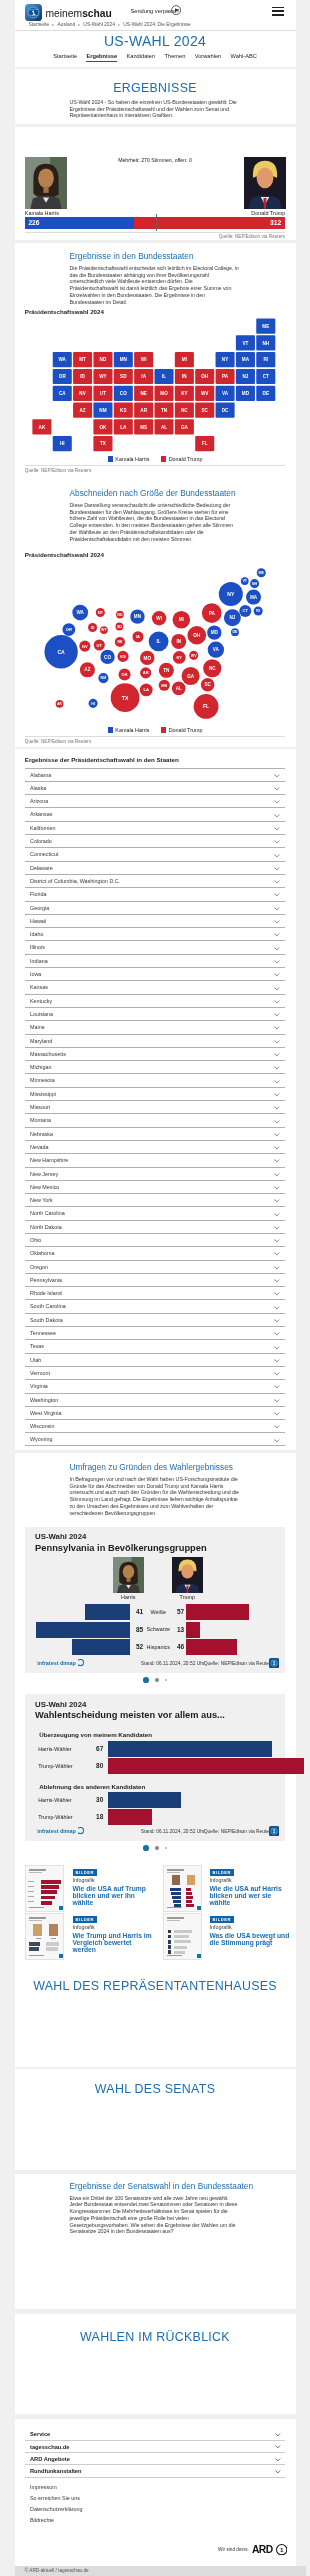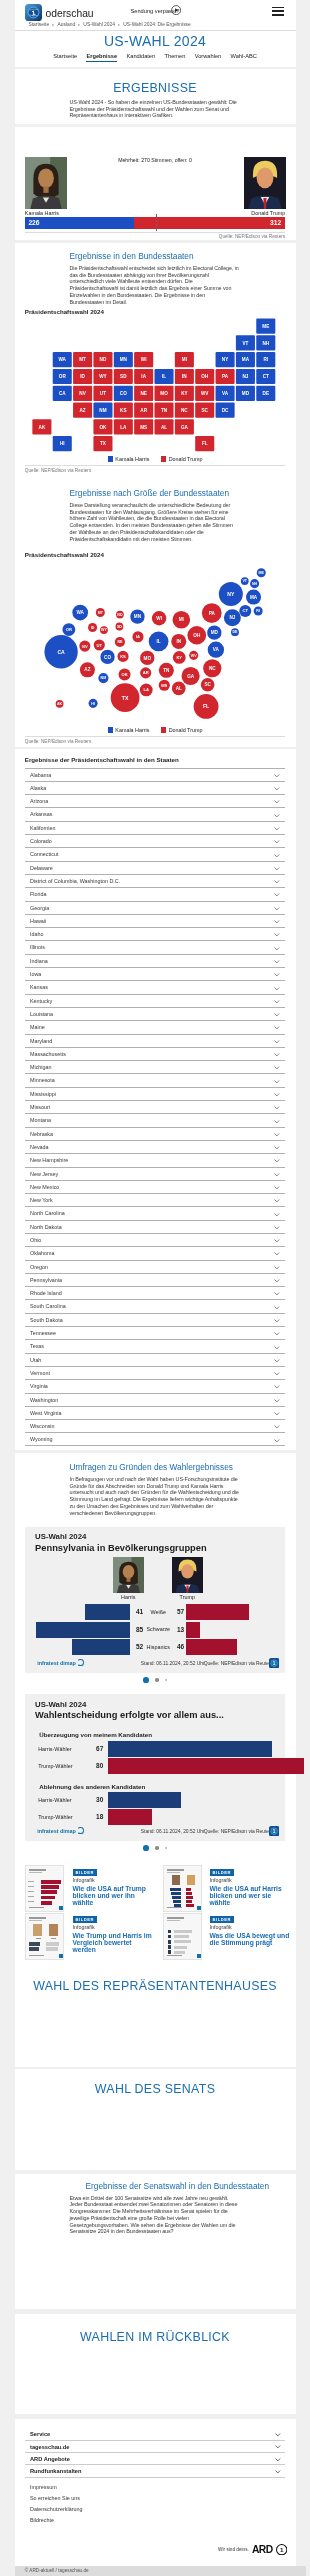--- a/index.html
+++ b/index.html
@@ -9,21 +9,21 @@
   .mega{width:100%;text-align:center;color:#1b6db0;font-size:12.4px;letter-spacing:0.3px;font-weight:400;}
   .subhead{color:#1b6db0;font-size:8.3px;font-weight:500;}
   .para{font-size:5.4px;line-height:6.7px;color:#3b3b3b;letter-spacing:-0.1px;}
   .chart-label{font-size:6.2px;font-weight:700;color:#1d1d1d;}
   .quelle{font-size:4.7px;color:#777;}
   .divider{border-top:0.5px solid #ddd;height:0;}
   .legend{display:flex;justify-content:center;align-items:center;gap:11.4px;font-size:5.4px;color:#222;}
   .legend .box{display:inline-block;width:5.2px;height:5.2px;margin-right:2.6px;vertical-align:-0.5px;}
   
   .wordmark{font-size:10.3px;color:#1a1a1a;}
-  .wordmark b{font-weight:400;}
+  .wordmark b{font-weight:700;}
   .sendung{font-size:5.7px;color:#222;}
   .hamburger span{display:block;width:12.4px;height:1.6px;background:#222;margin-bottom:2.1px;}
   .breadcrumb{font-size:4.9px;color:#555;display:flex;gap:3.1px;align-items:center;}
   .breadcrumb .sep{color:#999;font-size:4.1px;}
   .hero-title{width:100%;text-align:center;font-size:14px;color:#1b6db0;letter-spacing:0.3px;}
   .tabs{width:100%;display:flex;justify-content:center;gap:9.3px;font-size:5.7px;color:#222;}
   .tab{padding-bottom:1.6px;cursor:pointer;}
   .tab.active{font-weight:700;border-bottom:1px solid #0b5c91;}
   
   .majority{width:100%;text-align:center;font-size:5.2px;color:#222;}
@@ -75,21 +75,21 @@
         <stop offset="0" stop-color="#4aa0e0"></stop>
             <stop offset="1" stop-color="#092f63"></stop>
           </linearGradient>
         </defs>
       <rect x="0" y="0" width="33" height="33" rx="7" fill="url(#lg1)"></rect>
       <circle cx="16.5" cy="16.5" r="10.5" fill="#0d4f94" stroke="#8ec9f0" stroke-width="1.4"></circle>
       <path d="M9,12 Q16,8 25,11" stroke="#bfe2f8" stroke-width="1" fill="none"></path>
       <path d="M8,21 Q16,25 25,22" stroke="#bfe2f8" stroke-width="1" fill="none"></path>
       <text x="16.5" y="22" font-size="13" font-weight="bold" fill="#fff" text-anchor="middle" transform="rotate(-8 16.5 16.5)">1</text>
     </svg>
-    <div class="abs wordmark" style="left:31px;top:7.8px;"><span>oder</span><b>schau</b></div>
+    <div class="abs wordmark" style="left:31px;top:7.8px;"><span>meinem</span><b>schau</b></div>
     <div class="abs sendung" style="left:116px;top:8.3px;">Sendung verpasst?</div>
     <svg class="abs" style="left:156px;top:5.2px;" width="10.3" height="10.3" viewBox="0 0 20 20">
       <circle cx="10" cy="10" r="8.8" fill="none" stroke="#222" stroke-width="1.4"></circle>
       <path d="M8,6.2 L14,10 L8,13.8 Z" fill="#222"></path>
     </svg>
     <div class="abs hamburger" style="right:11.4px;top:6.7px;">
         <span></span>
         <span></span>
         <span></span>
       </div>
@@ -361,21 +361,21 @@
       </svg>
     <div class="abs legend" style="left:0;width:100%;top:213px;">
       <span><span class="box" style="background:#1d4fc4;"></span><span>Kamala Harris</span></span>
       <span><span class="box" style="background:#d2262e;"></span><span>Donald Trump</span></span>
     </div>
     <div class="abs divider" style="left:10.3px;width:260px;top:222px;"></div>
     <div class="abs quelle" style="left:10.3px;top:225px;">Quelle: NEP/Edison via Reuters</div>
   </div>
 
   <div class="card" style="top:478px;height:269px;">
-    <div class="abs subhead" style="left:55px;top:10.3px;">Ergebnisse nach Größe der Bundesstaaten</div>
+    <div class="abs subhead" style="left:55px;top:10.3px;">Abschneiden nach Größe der Bundesstaaten</div>
     <div class="abs para" style="left:55px;top:24px;width:171px;">Diese Darstellung veranschaulicht die unterschiedliche Bedeutung der Bundesstaaten für den Wahlausgang. Größere Kreise stehen für eine höhere Zahl von Wahlleuten, die die Bundesstaaten in das Electoral College entsenden. In den meisten Bundesstaaten gehen alle Stimmen der Wahlleute an den Präsidentschaftskandidaten oder die Präsidentschaftskandidatin mit den meisten Stimmen.</div>
     <div class="abs chart-label" style="left:10.3px;top:73px;">Präsidentschaftswahl 2024</div>
     <svg class="abs" style="left:10.3px;top:85px;" width="260" height="161" id="bubblemap" viewBox="0 0 504 312">
         <g>
           <circle cx="458" cy="19" r="8.8" fill="#1d4fc4"></circle>
           <text x="458" y="21.52" text-anchor="middle" font-size="7" font-weight="bold" fill="#fff">ME</text>
         </g>
         <g>
           <circle cx="426" cy="35" r="7.62102355330306" fill="#1d4fc4"></circle>
           <text x="426" y="37.52" text-anchor="middle" font-size="7" font-weight="bold" fill="#fff">VT</text>
@@ -793,21 +793,21 @@
         </svg>
     </div>
     <div class="abs dots" style="left:0;width:100%;top:224px;" id="dots1">
         <i style="width: 5.7px; height: 5.7px; background: rgb(20, 112, 171);"></i>
         <i style="width: 3.6px; height: 3.6px; background: rgb(138, 138, 138);"></i>
         <i style="width: 2.1px; height: 2.1px; background: rgb(181, 181, 181);"></i>
       </div>
 
     <div class="info-card" style="left:10.3px;top:241px;width:260px;height:147px;">
       <div class="abs info-brand" style="left:10.3px;top:5.7px;">US-Wahl 2024</div>
-      <div class="abs info-title" style="left:10.3px;top:16px;">Wahlentscheidung erfolgte vor allem aus...</div>
+      <div class="abs info-title" style="left:10.3px;top:16px;">Wahlentscheidung meisten vor allem aus...</div>
       <div id="decision-chart">
           <div class="grp-label" style="left: 14.5px; top: 37px;">Überzeugung von meinem Kandidaten</div>
           <div class="row-label" style="left: 13.4px; top: 52px;">Harris-Wähler</div>
           <div class="val" style="left: 62px; top: 51px; width: 16.5px; text-align: right;">67</div>
           <div class="bar" style="left: 83px; top: 47px; width: 164px; height: 15.5px; background: rgb(27, 62, 120);"></div>
           <div class="row-label" style="left: 13.4px; top: 69px;">Trump-Wähler</div>
           <div class="val" style="left: 62px; top: 68px; width: 16.5px; text-align: right;">80</div>
           <div class="bar" style="left: 83px; top: 64px; width: 196px; height: 15.5px; background: rgb(164, 17, 46);"></div>
           <div class="grp-label" style="left: 14.5px; top: 89px;">Ablehnung des anderen Kandidaten</div>
           <div class="row-label" style="left: 13.4px; top: 103px;">Harris-Wähler</div>
@@ -914,21 +914,21 @@
 
   <div class="card" style="top:2069px;height:101px;">
     <div class="abs mega" style="top:13.4px;">WAHL DES SENATS</div>
   </div>
 
   <div class="card" style="top:1966px;height:101px;">
     <div class="abs mega" style="top:13.4px;">WAHL DES REPRÄSENTANTENHAUSES</div>
   </div>
 
   <div class="card" style="top:2174px;height:135px;">
-    <div class="abs subhead" style="left:55px;top:7.2px;margin-left:16px;">Ergebnisse der Senatswahl in den Bundesstaaten</div>
+    <div class="abs subhead" style="left:55px;top:7.2px;">Ergebnisse der Senatswahl in den Bundesstaaten</div>
     <div class="abs para" style="left:55px;top:20.7px;width:171px;">Etwa ein Drittel der 100 Senatssitze wird alle zwei Jahre neu gewählt. Jeder Bundesstaat entsendet zwei Senatorinnen oder Senatoren in diese Kongresskammer. Die Mehrheitsverhältnisse im Senat spielen für die jeweilige Präsidentschaft eine große Rolle bei vielen Gesetzgebungsvorhaben. Wie sehen die Ergebnisse der Wahlen um die Senatssitze 2024 in den Bundesstaaten aus?</div>
   </div>
 
   <div class="card" style="top:2314px;height:100px;">
     <div class="abs mega" style="top:15.5px;">WAHLEN IM RÜCKBLICK</div>
   </div>
 
   <div class="card" style="top:2419px;height:147px;">
     <div class="abs" style="left:10.3px;top:9.3px;width:260px;" id="footer-acc">
         <div class="f-row">Service<svg width="5.7" height="3.6" viewBox="0 0 11 7">

